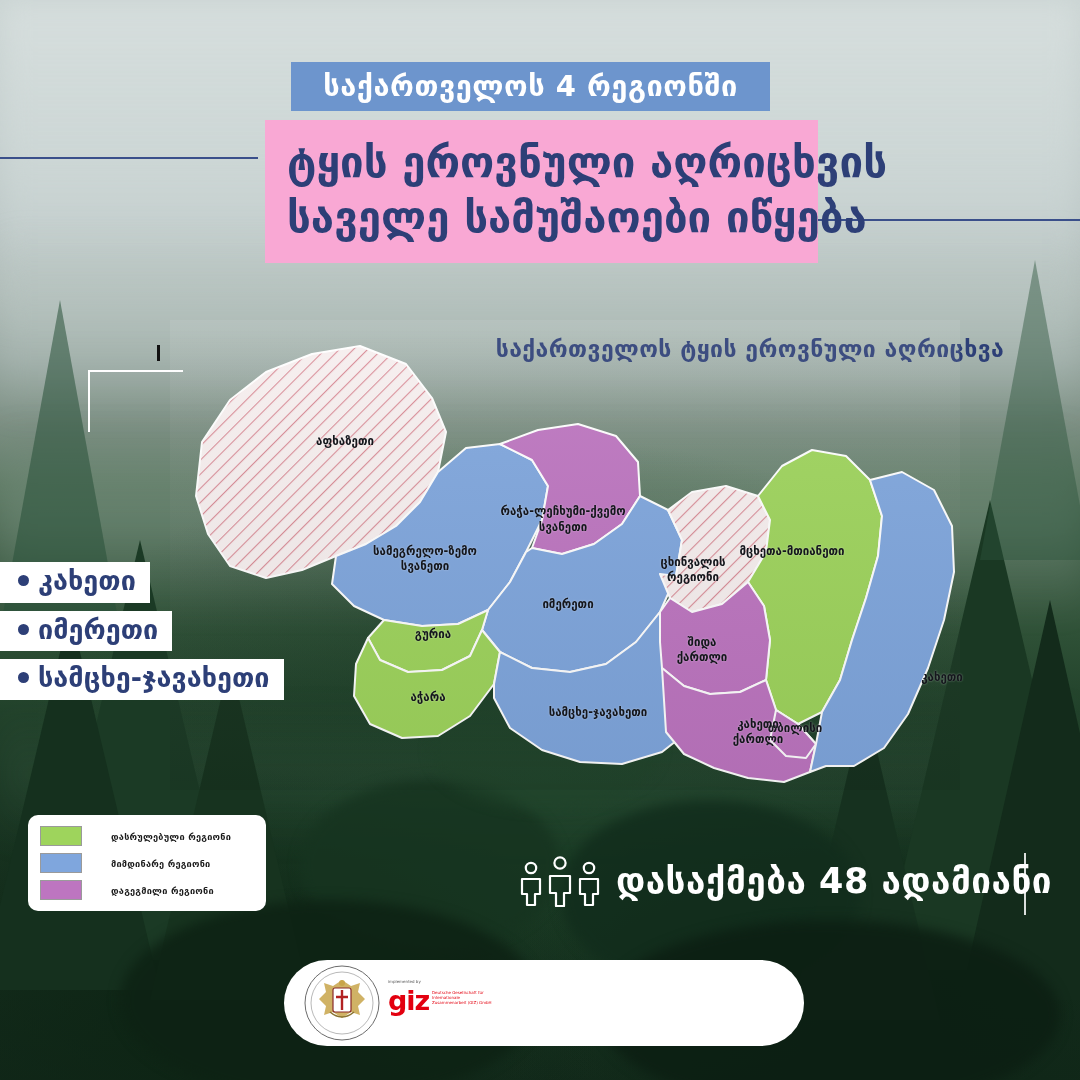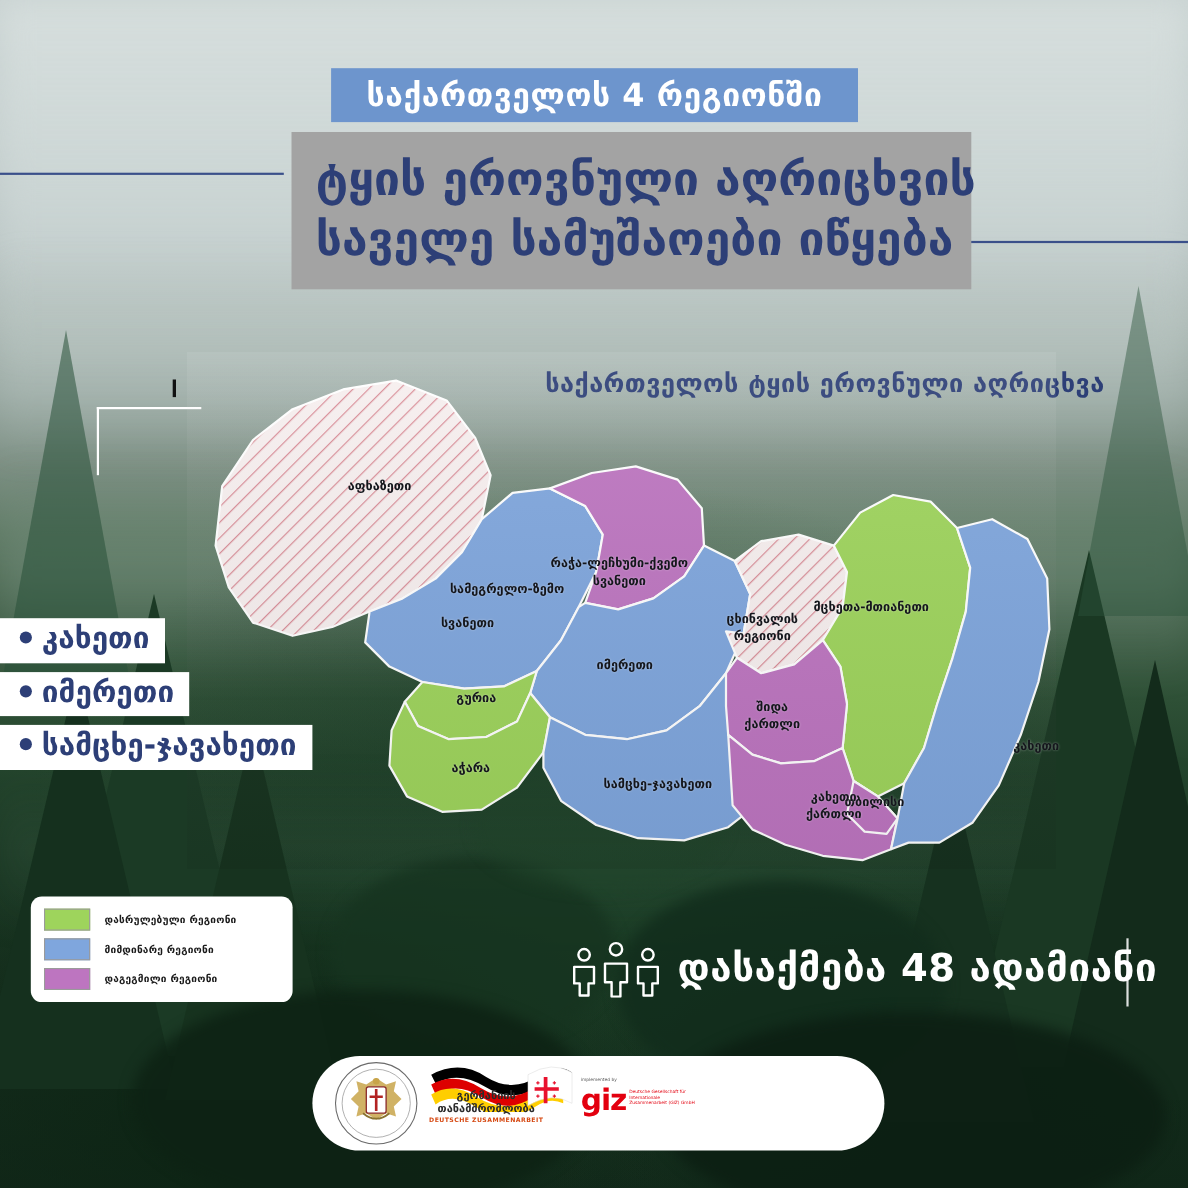--- a/index.html
+++ b/index.html
@@ -33,29 +33,29 @@
     display:block;position:absolute;left:50%;top:0;transform:translateX(-50%);
     width:0;height:0;border-left:var(--w) solid transparent;border-right:var(--w) solid transparent;
     border-bottom:var(--h) solid var(--c);
   }
   .canopy{position:absolute;border-radius:50%;filter:blur(6px);}
   
   .rule{position:absolute;height:2px;background:#3a4f8a;}
   #rule-left{left:0;top:157px;width:258px;}
   #rule-right{left:818px;top:219px;width:262px;}
   #kicker{
-    position:absolute;left:301px;top:62px;width:479px;height:49px;
+    position:absolute;left:291px;top:62px;width:479px;height:49px;
     background:#6d95cd;display:flex;align-items:center;justify-content:center;
   }
   #kicker span{
     color:#ffffff;font-size:29px;font-weight:bold;letter-spacing:.5px;line-height:1;
   }
   #title-card{
-    position:absolute;left:265px;top:120px;width:618px;padding:16px 22px 18px 22px;
-    background:#a3a3a3;
+    position:absolute;left:265px;top:120px;width:553px;padding:16px 22px 18px 22px;
+    background:#f9a8d4;
   }
   #title-card .tl{
     color:#2d3f77;font-size:42px;font-weight:bold;line-height:1.30;
     text-align:center;white-space:nowrap;
   }
   
   #map-title{
     position:absolute;left:470px;top:336px;width:560px;text-align:center;
     color:#2d3f77;font-size:23px;font-weight:bold;letter-spacing:.4px;
   }
@@ -82,21 +82,21 @@
   .bullet .dot{display:inline-block;width:11px;height:11px;border-radius:50%;
     background:#2d3f77;margin:0 9px 4px 8px;vertical-align:middle;}
   
   #legend{
     position:absolute;left:28px;top:815px;width:238px;
     background:#ffffff;border-radius:10px;padding:11px 10px 11px 12px;
   }
   .lrow{display:flex;align-items:center;margin-bottom:7px;}
   .lrow:last-child{margin-bottom:0;}
   .sw{width:42px;height:20px;flex:0 0 42px;border:1px solid #9a9a9a;}
-  .lrow .lt{margin-left:13px;font-size:9.2px;font-weight:bold;color:#1a1a1a;letter-spacing:.2px;}
+  .lrow .lt{margin-left:29px;font-size:9.2px;font-weight:bold;color:#1a1a1a;letter-spacing:.2px;}
   .hatch{
     background:
       repeating-linear-gradient(45deg, #d98b96 0 1.5px, #ffffff 1.5px 7px);
   }
   
   #employ{position:absolute;left:518px;top:855px;display:flex;align-items:center;gap:14px;}
   #employ .people{display:flex;align-items:flex-end;gap:2px;}
   #employ .txt{color:#ffffff;font-size:35px;font-weight:bold;letter-spacing:.5px;}
   
   #footer{
@@ -209,21 +209,21 @@
 
       <path d="M700,160 L732,152 L764,170 L782,206 L784,252 L774,300 L758,348 L738,394 L714,428 L684,446 L656,446 L640,452 L646,424 L652,392 L670,360 L682,320 L696,278 L708,236 L712,196 Z" fill="#7fa6dd"></path>
     </g>
     <g fill="url(#shade)" stroke="none" opacity="0.5">
       <rect x="0" y="0" width="790" height="470"></rect>
     </g>
   </svg>
 
   <div id="region-labels">
       <div class="rlabel" style="left: 175px; top: 122px;">აფხაზეთი</div>
-      <div class="rlabel" style="left: 255px; top: 216px; margin-left: 36px;">სამეგრელო-ზემო</div>
+      <div class="rlabel" style="left: 255px; top: 232px;">სამეგრელო-ზემო</div>
       <div class="rlabel" style="left: 255px; top: 247px;">სვანეთი</div>
       <div class="rlabel" style="left: 393px; top: 192px;">რაჭა-ლეჩხუმი-ქვემო</div>
       <div class="rlabel" style="left: 393px; top: 208px;">სვანეთი</div>
       <div class="rlabel" style="left: 398px; top: 285px;">იმერეთი</div>
       <div class="rlabel" style="left: 263px; top: 315px;">გურია</div>
       <div class="rlabel" style="left: 258px; top: 378px;">აჭარა</div>
       <div class="rlabel" style="left: 428px; top: 393px;">სამცხე-ჯავახეთი</div>
       <div class="rlabel" style="left: 523px; top: 243px;">ცხინვალის</div>
       <div class="rlabel" style="left: 523px; top: 258px;">რეგიონი</div>
       <div class="rlabel" style="left: 622px; top: 232px;">მცხეთა-მთიანეთი</div>
@@ -282,37 +282,20 @@
       <circle cx="42" cy="39" r="37" fill="#fff" stroke="#6b6b6b" stroke-width="1"></circle>
       <circle cx="42" cy="39" r="31" fill="#fff" stroke="#9a9a9a" stroke-width="0.7"></circle>
       <path d="M42,16 l9,6 l9,-3 l-2,9 l7,7 l-7,7 l2,9 l-9,-3 l-9,6 l-9,-6 l-9,3 l2,-9 l-7,-7 l7,-7 l-2,-9 l9,3 Z" fill="#c8a44a" opacity="0.85"></path>
       <rect x="33" y="24" width="18" height="24" rx="2" fill="#fff" stroke="#8a2b2b" stroke-width="1.2"></rect>
       <path d="M42,26 v20 M36,33 h12" stroke="#b22222" stroke-width="2.4"></path>
       <path d="M30,48 q12,10 24,0" fill="none" stroke="#8a7330" stroke-width="1.6"></path>
       <circle cx="42" cy="19" r="3" fill="#c8a44a"></circle>
     </svg>
   </div>
 
-  <div id="f-germ">
-    <svg viewBox="0 0 136 44" width="136" height="44">
-      <path d="M4,10 q26,-14 50,2 q24,15 48,-1 q18,-12 30,-3 l0,9 q-14,-8 -29,3 q-24,17 -50,1 q-24,-15 -45,-3 Z" fill="#000"></path>
-      <path d="M4,19 q21,-12 45,3 q26,16 50,-1 q15,-11 29,-3 l0,9 q-13,-7 -27,3 q-25,17 -52,0 q-22,-14 -41,-2 Z" fill="#dd0000"></path>
-      <path d="M4,28 q19,-12 41,2 q27,17 52,0 q14,-10 27,-3 l0,9 q-12,-6 -25,3 q-27,18 -55,0 q-20,-13 -36,-2 Z" fill="#ffce00"></path>
-      <g>
-        <path d="M92,10 q22,-13 40,-2 l0,28 q-18,-11 -40,2 Z" fill="#ffffff" stroke="#ddd" stroke-width="0.5"></path>
-        <path d="M108,12 v24 M98,23 h22" stroke="#e8112d" stroke-width="3.4"></path>
-        <path d="M101,16 v3 M99.5,17.5 h3 M116,16 v3 M114.5,17.5 h3 M101,28 v3 M99.5,29.5 h3 M116,28 v3 M114.5,29.5 h3" stroke="#e8112d" stroke-width="1.1"></path>
-      </g>
-    </svg>
-    <div style="position:absolute;left:2px;top:24px;width:104px;text-align:center;">
-      <div style="font-size:10px;font-weight:bold;color:#2b2b2b;line-height:1.15;">გერმანიის</div>
-      <div style="font-size:10px;font-weight:bold;color:#2b2b2b;line-height:1.15;">თანამშრომლობა</div>
-      <div style="font-size:5.6px;font-weight:bold;color:#d64a14;letter-spacing:.4px;margin-top:2px;">DEUTSCHE ZUSAMMENARBEIT</div>
-    </div>
-  </div>
 
   <div id="f-giz">
     <div style="position:absolute;left:2px;top:0;font-size:4px;color:#555;">implemented by</div>
     <div style="position:absolute;left:2px;top:8px;font-size:27px;font-weight:bold;color:#e3000f;line-height:1;letter-spacing:-1px;font-family:'DejaVu Sans',sans-serif;">giz</div>
     <div class="tiny" style="position:absolute;left:46px;top:11px;width:62px;color:#e3000f;">Deutsche Gesellschaft für Internationale Zusammenarbeit (GIZ) GmbH</div>
   </div>
 
 
 </div>
 

